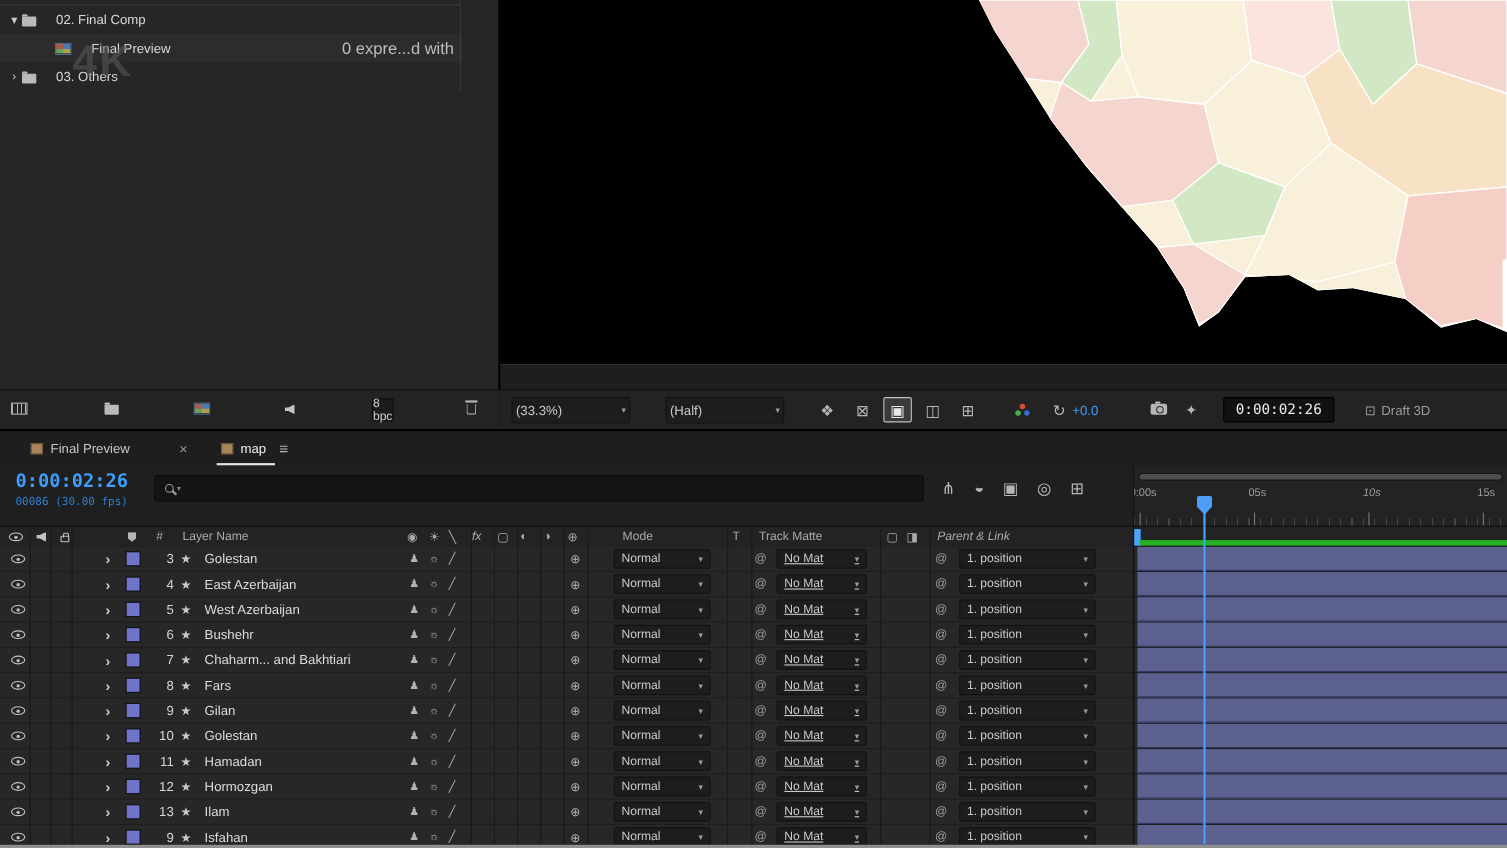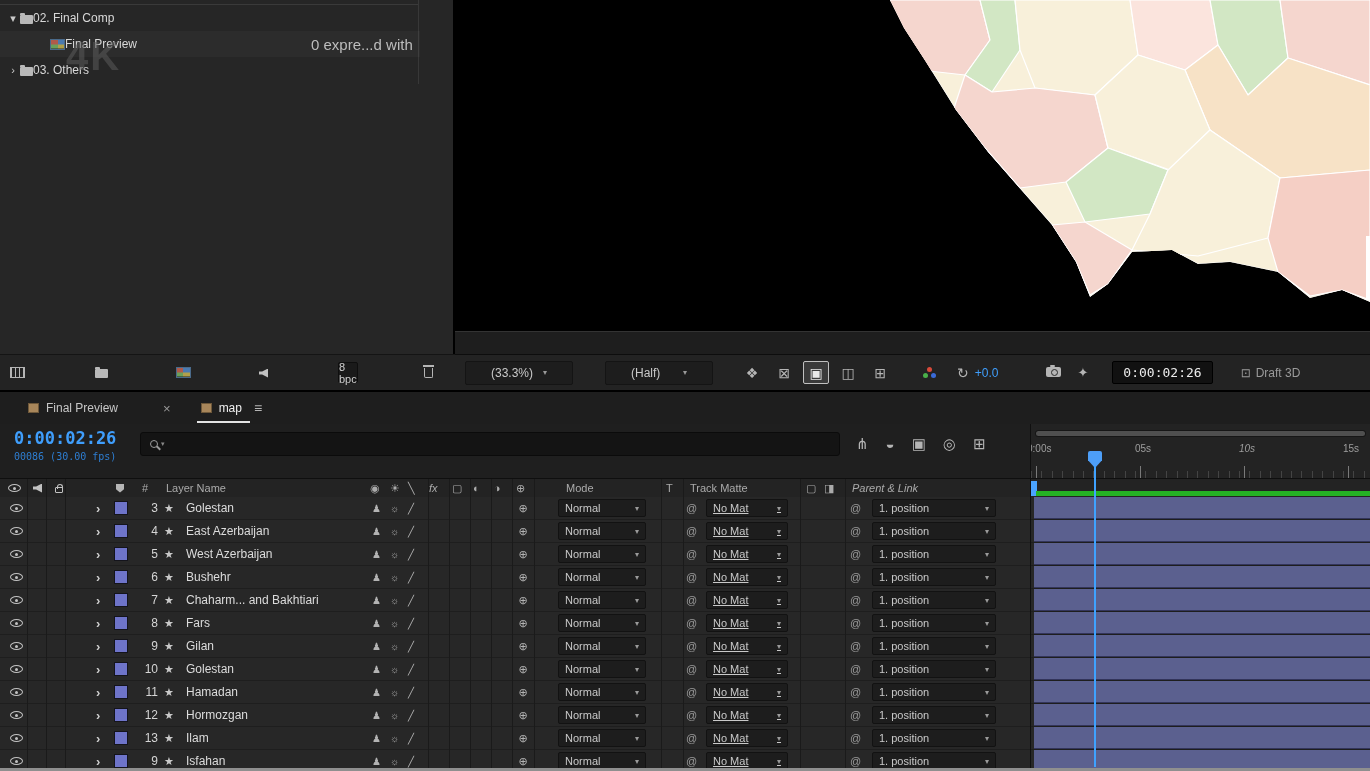--- a/index.html
+++ b/index.html
@@ -5,21 +5,21 @@
   * { margin:0; padding:0; box-sizing:border-box; }
   body { background:#000; font-family:"Liberation Sans", sans-serif; }
   #app { position:relative; width:1370px; height:771px; background:#000; overflow:hidden;
          font-family:"Liberation Sans", sans-serif; color:#ddd; }
 
   
   .project-panel { position:absolute; left:0; top:0; width:455px; height:390px; background:#262626; border-right:2px solid #000; }
   .proj-topline { position:absolute; left:0; top:4px; width:418px; height:1px; background:#3a3a3a; }
   .proj-colline { position:absolute; left:418px; top:0; width:1px; height:84px; background:#383838; }
   .proj-row { position:absolute; left:0; width:420px; height:26px; display:flex; align-items:center; font-size:12px; color:#d8d8d8; }
-  .proj-row .lbl { margin-left:0; white-space:nowrap; }
+  .proj-row .lbl { margin-left:18px; white-space:nowrap; }
   .proj-chev { width:14px; text-align:center; color:#c9c9c9; font-size:11px; }
   .proj-meta { position:absolute; left:292px; width:124px; overflow:hidden; white-space:nowrap; color:#bdbdbd; font-size:15px;padding-left:19px; }
   .watermark { position:absolute; left:66px; top:34px; font-size:40px; font-weight:bold; letter-spacing:2px; color:#5a5a5a; opacity:.55; }
   .proj-footer { position:absolute; left:0; bottom:0; width:455px; height:36px; background:#232323; border-top:1px solid #141414; display:flex; align-items:center;gap:48px; }
   .bpc-btn { width:60px; height:21px; background:#1a1a1a; border:1px solid #0e0e0e; border-radius:2px; color:#cfcfcf; font-size:11px; display:flex; align-items:center; justify-content:center; }
   .scroll-thumb { width:52px; height:14px; background:#979797; border-radius:3px; }
 
   
   .i-eye { width:13px; height:8px; border:1px solid #c2c2c2; border-radius:50%; position:relative; display:inline-block; }
   .i-eye::after { content:""; position:absolute; left:50%; top:50%; width:3px; height:3px; margin:-1.5px 0 0 -1.5px; background:#c2c2c2; border-radius:50%; }
@@ -48,21 +48,21 @@
   .i-rgb .r { left:4px; top:0; background:#d84a3a; }
   .i-rgb .g { left:0; top:6px; background:#4ab04a; }
   .i-rgb .b { left:8px; top:6px; background:#3a6ad8; }
   .i-tabcomp { width:11px; height:10px; background:#a8865a; border:1px solid #6e583a; display:inline-block; }
 
   
   .viewer-panel { position:absolute; left:455px; top:0; width:915px; height:390px; background:#1e1e1e; }
   .comp-view { position:absolute; left:0; top:0; right:0; height:332px; background:#000; border-bottom:1px solid #333; }
   .comp-view svg { position:absolute; right:0; top:0; }
   .viewer-toolbar { position:absolute; left:0; top:354px; width:100%; height:36px; background:#232323; border-top:1px solid #0d0d0d; display:flex; align-items:center; font-size:12px; }
-  .vdd { height:24px; background:#1d1d1d; border:1px solid #141414; border-radius:2px; color:#c9c9c9; display:flex; align-items:center; padding:0 25px; font-size:12px; }
+  .vdd { height:24px; background:#1d1d1d; border:1px solid #141414; border-radius:2px; color:#c9c9c9; display:flex; align-items:center; padding:0 3px; font-size:12px; }
   .vdd .caret { margin-left:auto; font-size:8px; color:#999; }
   .vbtn { width:26px; height:23px; display:flex; align-items:center; justify-content:center; color:#b5b5b5; font-size:14px; border-radius:2px; }
   .vbtn.active { background:#3a3a3a; border:1px solid #c0c0c0; color:#e8e8e8; }
   .tc-box { background:#111; border:1px solid #000; border-radius:2px; color:#ececec; padding:3px 10px; font-family:"DejaVu Sans Mono", monospace; font-size:13px; }
   .exposure { color:#3f9efc; font-size:12px; }
   .draft { color:#9a9a9a; font-size:12px; display:flex; align-items:center; gap:5px; }
 
   
   .timeline { position:absolute; left:0; top:390px; width:1370px; height:381px; background:#1f1f1f; border-top:2px solid #000; }
   .tab-bar { position:absolute; left:0; top:0; width:100%; height:32px; background:#1e1e1e; display:flex; align-items:center; }

